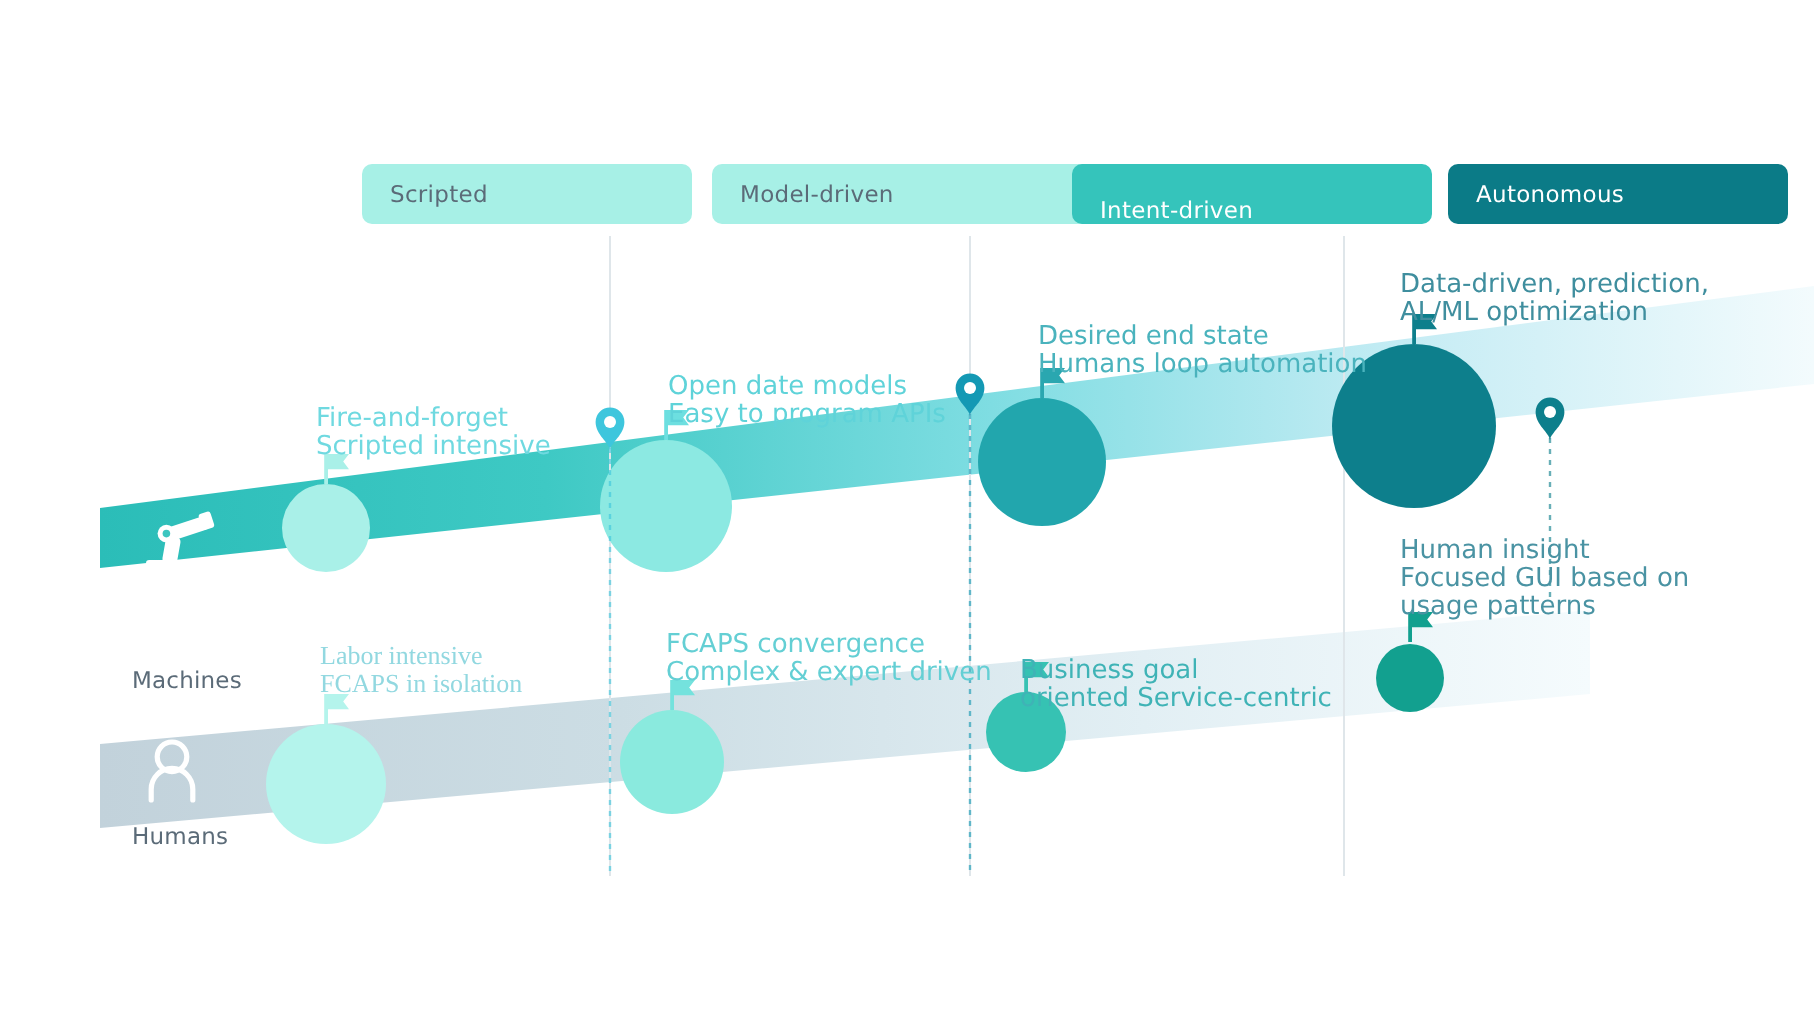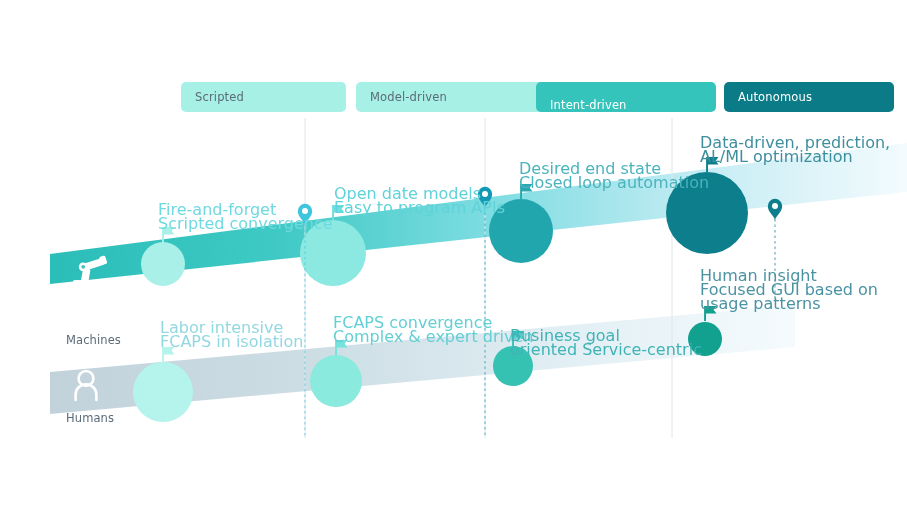--- a/index.html
+++ b/index.html
@@ -16,21 +16,21 @@
     position:absolute;height:30px;border-radius:5px;
     display:flex;align-items:center;
     box-sizing:border-box;padding-left:14px;
     font-size:11.5px;letter-spacing:.15px;margin-left:48px;
   }
   .phase-tab span{pointer-events:none;}
 
   
   .note{
     position:absolute;
-    font-size:16px;line-height:14.2px;
+    font-size:13px;line-height:14.2px;
     white-space:pre-line;
   }
 
   
   .axis-cap{
     position:absolute;font-size:11.5px;color:#5b6b78;letter-spacing:.1px;
   }
 </style>
 </head>
 <body>
@@ -179,28 +179,28 @@
       <div class="phase-tab" style="left: 488px; top: 82px; width: 180px; background: rgb(53, 196, 187); color: rgb(255, 255, 255); align-items: flex-end;">
         <span>Intent-driven</span>
       </div>
       <div class="phase-tab" style="left: 676px; top: 82px; width: 170px; background: rgb(11, 123, 135); color: rgb(255, 255, 255);">
         <span>Autonomous</span>
       </div>
     </div>
 
   <div id="notes">
       <div class="note" style="left: 158px; top: 203px; color: rgb(111, 217, 224);">Fire-and-forget
-Scripted convergence</div>
+Scripted intensive</div>
       <div class="note" style="left: 334px; top: 187px; color: rgb(95, 211, 217);">Open date models
 Easy to program APIs</div>
       <div class="note" style="left: 519px; top: 162px; color: rgb(74, 179, 189);">Desired end state
-Closed loop automation</div>
+Humans loop automation</div>
       <div class="note" style="left: 700px; top: 136px; color: rgb(63, 142, 158);">Data-driven, prediction,
 AL/ML optimization</div>
-      <div class="note" style="left: 160px; top: 321px; color: rgb(146, 216, 224);">Labor intensive
+      <div class="note" style="left: 160px; top: 321px; color: rgb(146, 216, 224); font-family: Liberation Serif, serif;">Labor intensive
 FCAPS in isolation</div>
       <div class="note" style="left: 333px; top: 316px; color: rgb(100, 207, 212);">FCAPS convergence
 Complex &amp; expert driven</div>
       <div class="note" style="left: 510px; top: 306px; color: rgb(63, 179, 182); margin-top: 23px;">Business goal
 oriented Service-centric</div>
       <div class="note" style="left: 700px; top: 269px; color: rgb(74, 147, 163);">Human insight
 Focused GUI based on
 usage patterns</div>
     </div>
 

